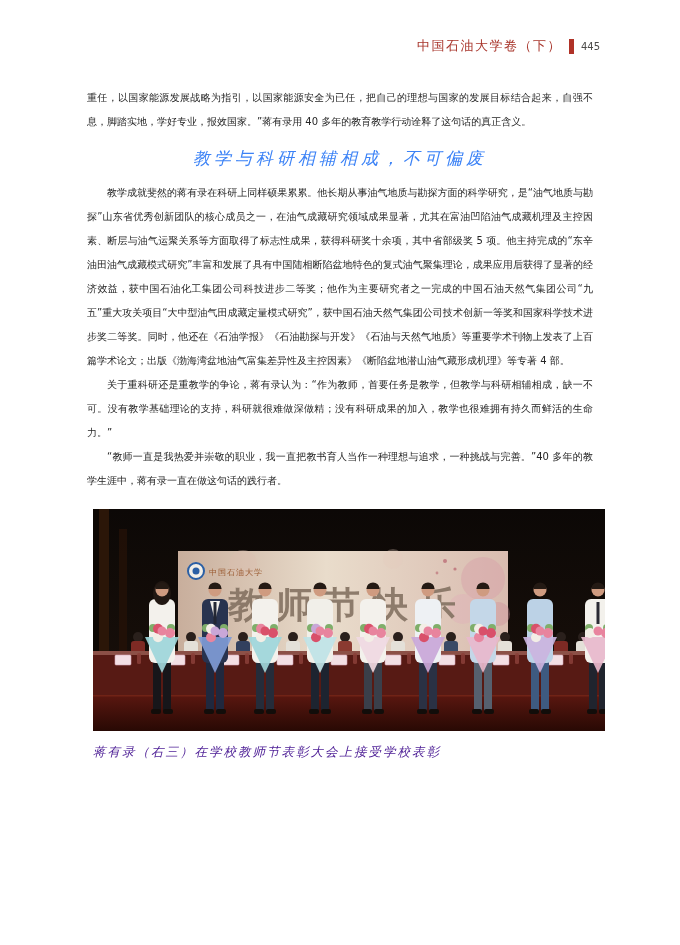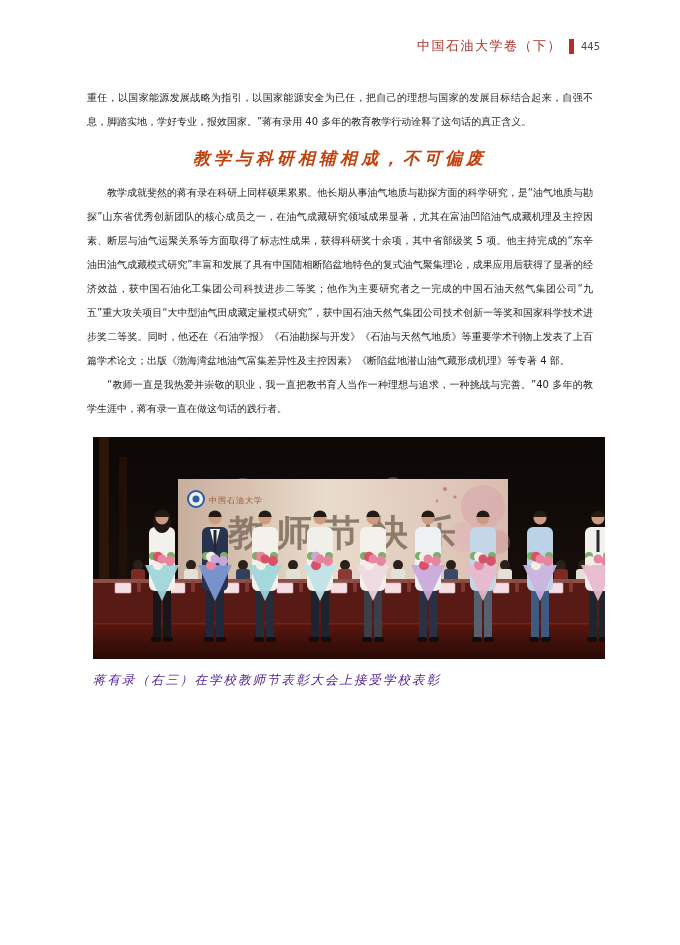--- a/index.html
+++ b/index.html
@@ -10,22 +10,22 @@
   }
   .page-header { position:absolute; top:37px; right:80px; display:flex; align-items:center; gap:7px; }
   .header-title { color:#a8352b; font-size:13px; letter-spacing:1.5px; font-weight:500; }
   .header-bar { width:5px; height:15px; background:#b03227; }
   .header-page-num { color:#4c4b49; font-size:10px; }
   .content { position:absolute; left:87px; top:86px; width:506px; }
   .body-par { font-size:10px; line-height:24px; color:#252525; text-align:justify; text-indent:2em; }
   .first-par { text-indent:0; }
   .section-heading {
     margin:13px 0 11px; text-align:center;
-    font-family:"DejaVu Serif","Liberation Serif",serif; font-style:italic; font-weight:700;
-    font-size:17px; letter-spacing:4px; color:#c2410c;
+    font-family:"DejaVu Serif","Liberation Serif",serif; font-style:italic; font-weight:400;
+    font-size:17px; letter-spacing:4px; color:#3b82f6;
   }
   .photo-figure { margin:16px 0 0 6px; width:408px; }
   .photo-frame { display:block; width:512px; height:222px; }
   .photo-caption {
     margin-top:13px; text-align:left;
     font-family:"DejaVu Serif","Liberation Serif",serif; font-style:italic;
     font-size:12.5px; letter-spacing:2px; color:#4c1d95;
   }
 </style>
 </head>
@@ -38,20 +38,21 @@
     <span class="header-bar"></span>
     <span class="header-page-num">445</span>
   </header>
 
   <main class="content">
     <p class="body-par first-par">重任，以国家能源发展战略为指引，以国家能源安全为已任，把自己的理想与国家的发展目标结合起来，自强不息，脚踏实地，学好专业，报效国家。”蒋有录用 40 多年的教育教学行动诠释了这句话的真正含义。</p>
 
     <h2 class="section-heading">教学与科研相辅相成，不可偏废</h2>
 
     <p class="body-par">教学成就斐然的蒋有录在科研上同样硕果累累。他长期从事油气地质与勘探方面的科学研究，是“油气地质与勘探”山东省优秀创新团队的核心成员之一，在油气成藏研究领域成果显著，尤其在富油凹陷油气成藏机理及主控因素、断层与油气运聚关系等方面取得了标志性成果，获得科研奖十余项，其中省部级奖 5 项。他主持完成的“东辛油田油气成藏模式研究”丰富和发展了具有中国陆相断陷盆地特色的复式油气聚集理论，成果应用后获得了显著的经济效益，获中国石油化工集团公司科技进步二等奖；他作为主要研究者之一完成的中国石油天然气集团公司“九五”重大攻关项目“大中型油气田成藏定量模式研究”，获中国石油天然气集团公司技术创新一等奖和国家科学技术进步奖二等奖。同时，他还在《石油学报》《石油勘探与开发》《石油与天然气地质》等重要学术刊物上发表了上百篇学术论文；出版《渤海湾盆地油气富集差异性及主控因素》《断陷盆地潜山油气藏形成机理》等专著 4 部。</p>
+    <p class="body-par">关于重科研还是重教学的争论，蒋有录认为：“作为教师，首要任务是教学，但教学与科研相辅相成，缺一不可。没有教学基础理论的支持，科研就很难做深做精；没有科研成果的加入，教学也很难拥有持久而鲜活的生命力。”</p>
     <p class="body-par">“教师一直是我热爱并崇敬的职业，我一直把教书育人当作一种理想与追求，一种挑战与完善。”40 多年的教学生涯中，蒋有录一直在做这句话的践行者。</p>
 
     <figure class="photo-figure">
       <svg class="photo-frame" viewBox="0 0 512 222" width="512" height="222" xmlns="http://www.w3.org/2000/svg">
         <defs>
           <linearGradient id="bannerGrad" x1="0" y1="0" x2="1" y2="0">
             <stop offset="0" stop-color="#c8ae9c"></stop>
             <stop offset="0.45" stop-color="#e9dccb"></stop>
             <stop offset="1" stop-color="#d9bcb0"></stop>
           </linearGradient>

